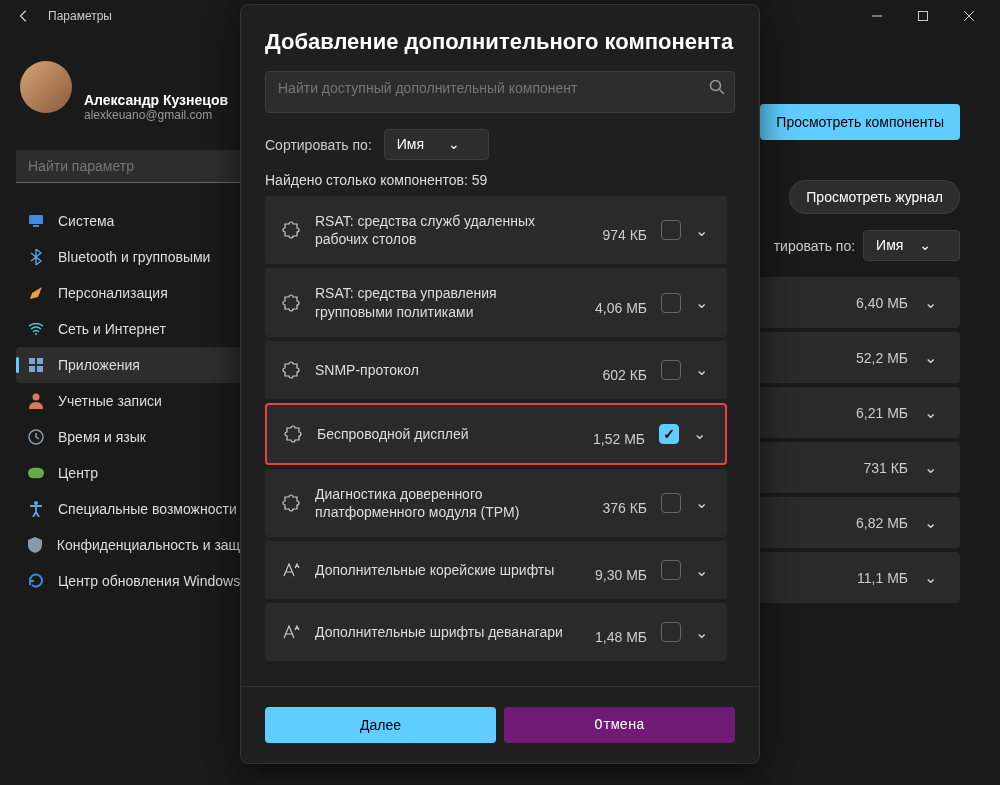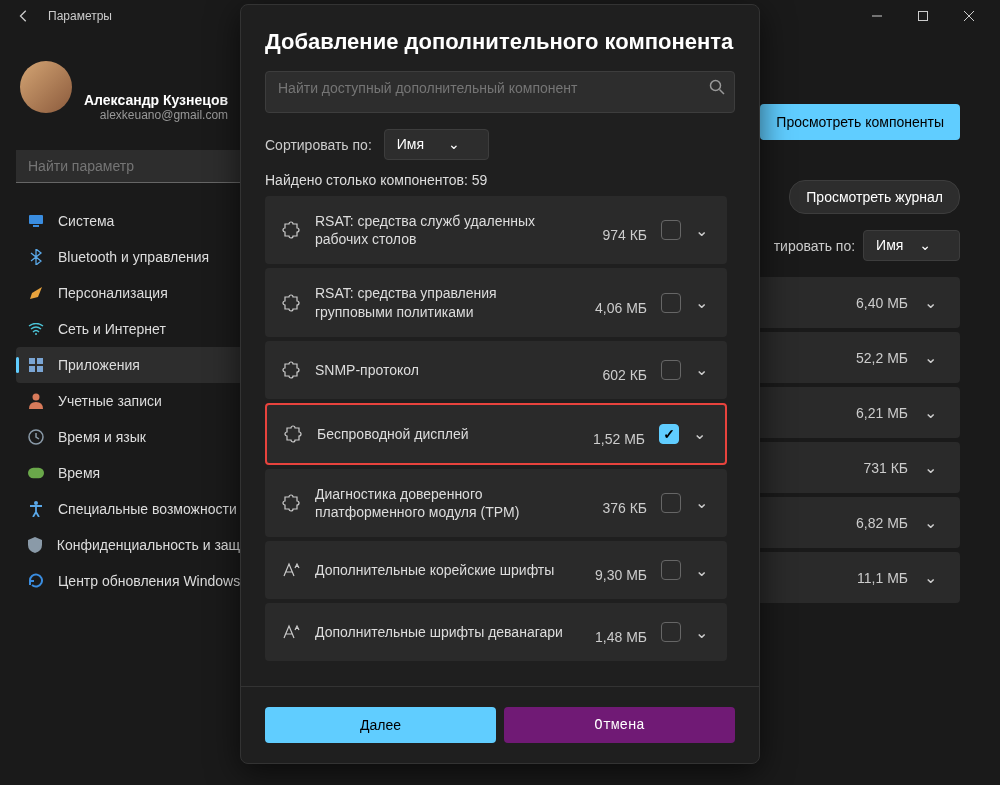--- a/index.html
+++ b/index.html
@@ -8,21 +8,21 @@
 .back-btn { width: 32px; height: 32px; display: flex; align-items: center; justify-content: center; color: #ccc; }
 .title { font-size: 12px; color: #ccc; margin-left: 8px; }
 .win-controls { margin-left: auto; display: flex; }
 .win-btn { width: 46px; height: 32px; display: flex; align-items: center; justify-content: center; color: #ccc; }
 
 .main { display: flex; height: calc(100% - 32px); }
 .sidebar { width: 290px; padding: 16px; }
 .profile { display: flex; align-items: center; gap: 12px; margin-bottom: 24px; padding: 4px; }
 .avatar { width: 52px; height: 52px; border-radius: 50%; background: linear-gradient(135deg, #d4a574, #8b5a3c); }
 .profile-name { font-size: 14px; font-weight: 600; margin-top: 40px; }
-.profile-email { font-size: 12px; color: #999; text-align: right; }
+.profile-email { font-size: 12px; color: #999; }
 .search { background: #2d2d2d; border: none; border-bottom: 1px solid #666; padding: 8px 12px; width: 100%; color: #ccc; font-size: 14px; margin-bottom: 20px; }
 .nav-item { display: flex; align-items: center; gap: 14px; padding: 10px 12px; font-size: 14px; color: #ddd; border-radius: 4px; white-space: nowrap; }
 .nav-item.active { background: #2d2d2d; }
 .nav-item.active::before { content: ''; position: absolute; left: 16px; width: 3px; height: 16px; background: #60cdff; border-radius: 2px; }
 .nav-icon { width: 16px; height: 16px; display: flex; align-items: center; justify-content: center; font-size: 14px; }
 
 .content { flex: 1; padding: 20px 40px 20px 10px; position: relative; }
 .page-header { display: flex; align-items: center; justify-content: space-between; margin-bottom: 20px; }
 .page-title { font-size: 28px; font-weight: 600; }
 .btn-primary { background: #60cdff; color: #000; border: none; padding: 10px 16px; border-radius: 4px; font-size: 14px; }
@@ -109,21 +109,21 @@
             </svg>
           </span>
           <span>Система</span>
         </div>
         <div class="nav-item">
           <span class="nav-icon" style="color:#5aa8e8">
             <svg width="14" height="16" viewBox="0 0 12 16">
               <path d="M6 0v16l5-4-5-4 5-4-5-4M1 4l10 8M1 12l10-8" stroke="currentColor" fill="none" stroke-width="1.3"></path>
             </svg>
           </span>
-          <span>Bluetooth и управления</span>
+          <span>Bluetooth и групповыми</span>
         </div>
         <div class="nav-item">
           <span class="nav-icon" style="color:#e8a33d">
             <svg width="16" height="16" viewBox="0 0 16 16">
               <path d="M2 14 L4 8 L14 2 L10 12 Z" fill="currentColor"></path>
             </svg>
           </span>
           <span>Персонализация</span>
         </div>
         <div class="nav-item">
@@ -163,21 +163,21 @@
             </svg>
           </span>
           <span>Время и язык</span>
         </div>
         <div class="nav-item">
           <span class="nav-icon" style="color:#6aa84a">
             <svg width="18" height="12" viewBox="0 0 18 12">
               <rect x="0" y="0" width="18" height="12" rx="6" fill="currentColor"></rect>
             </svg>
           </span>
-          <span>Время</span>
+          <span>Центр</span>
         </div>
         <div class="nav-item">
           <span class="nav-icon" style="color:#5aa8e8">
             <svg width="14" height="16" viewBox="0 0 14 16">
               <circle cx="7" cy="2" r="2" fill="currentColor"></circle>
               <path d="M1 5h12M7 5v6M4 16l3-5 3 5" stroke="currentColor" fill="none" stroke-width="1.8"></path>
             </svg>
           </span>
           <span>Специальные возможности</span>
         </div>

